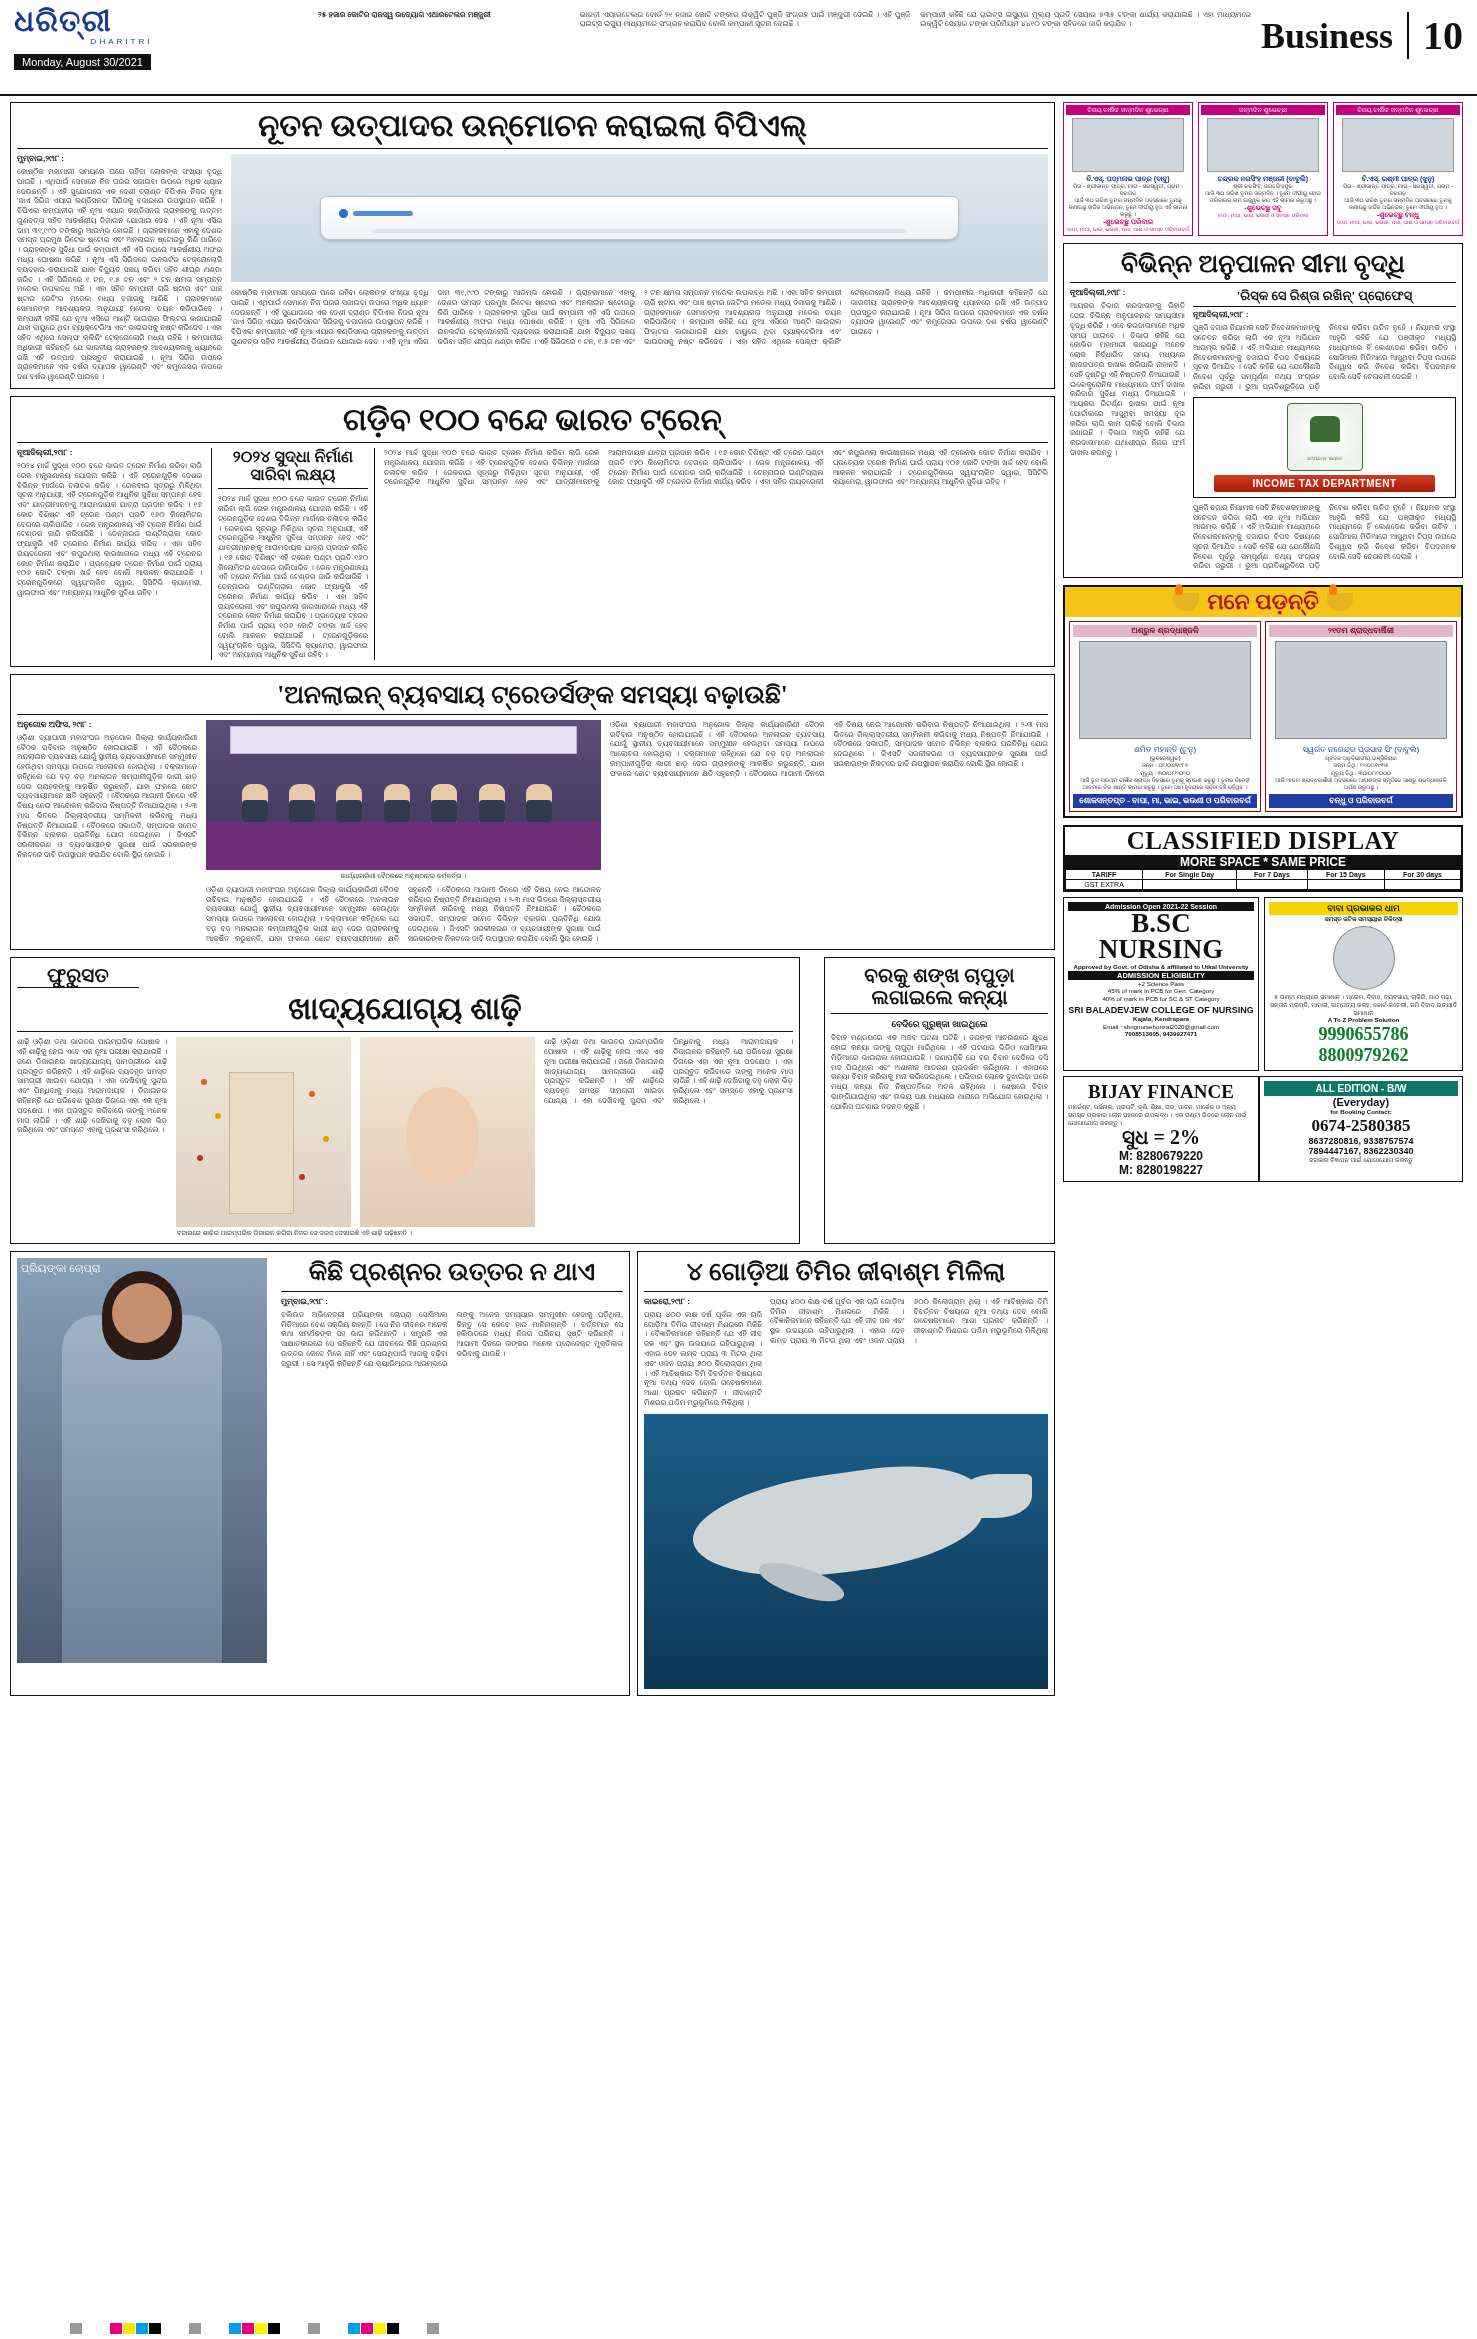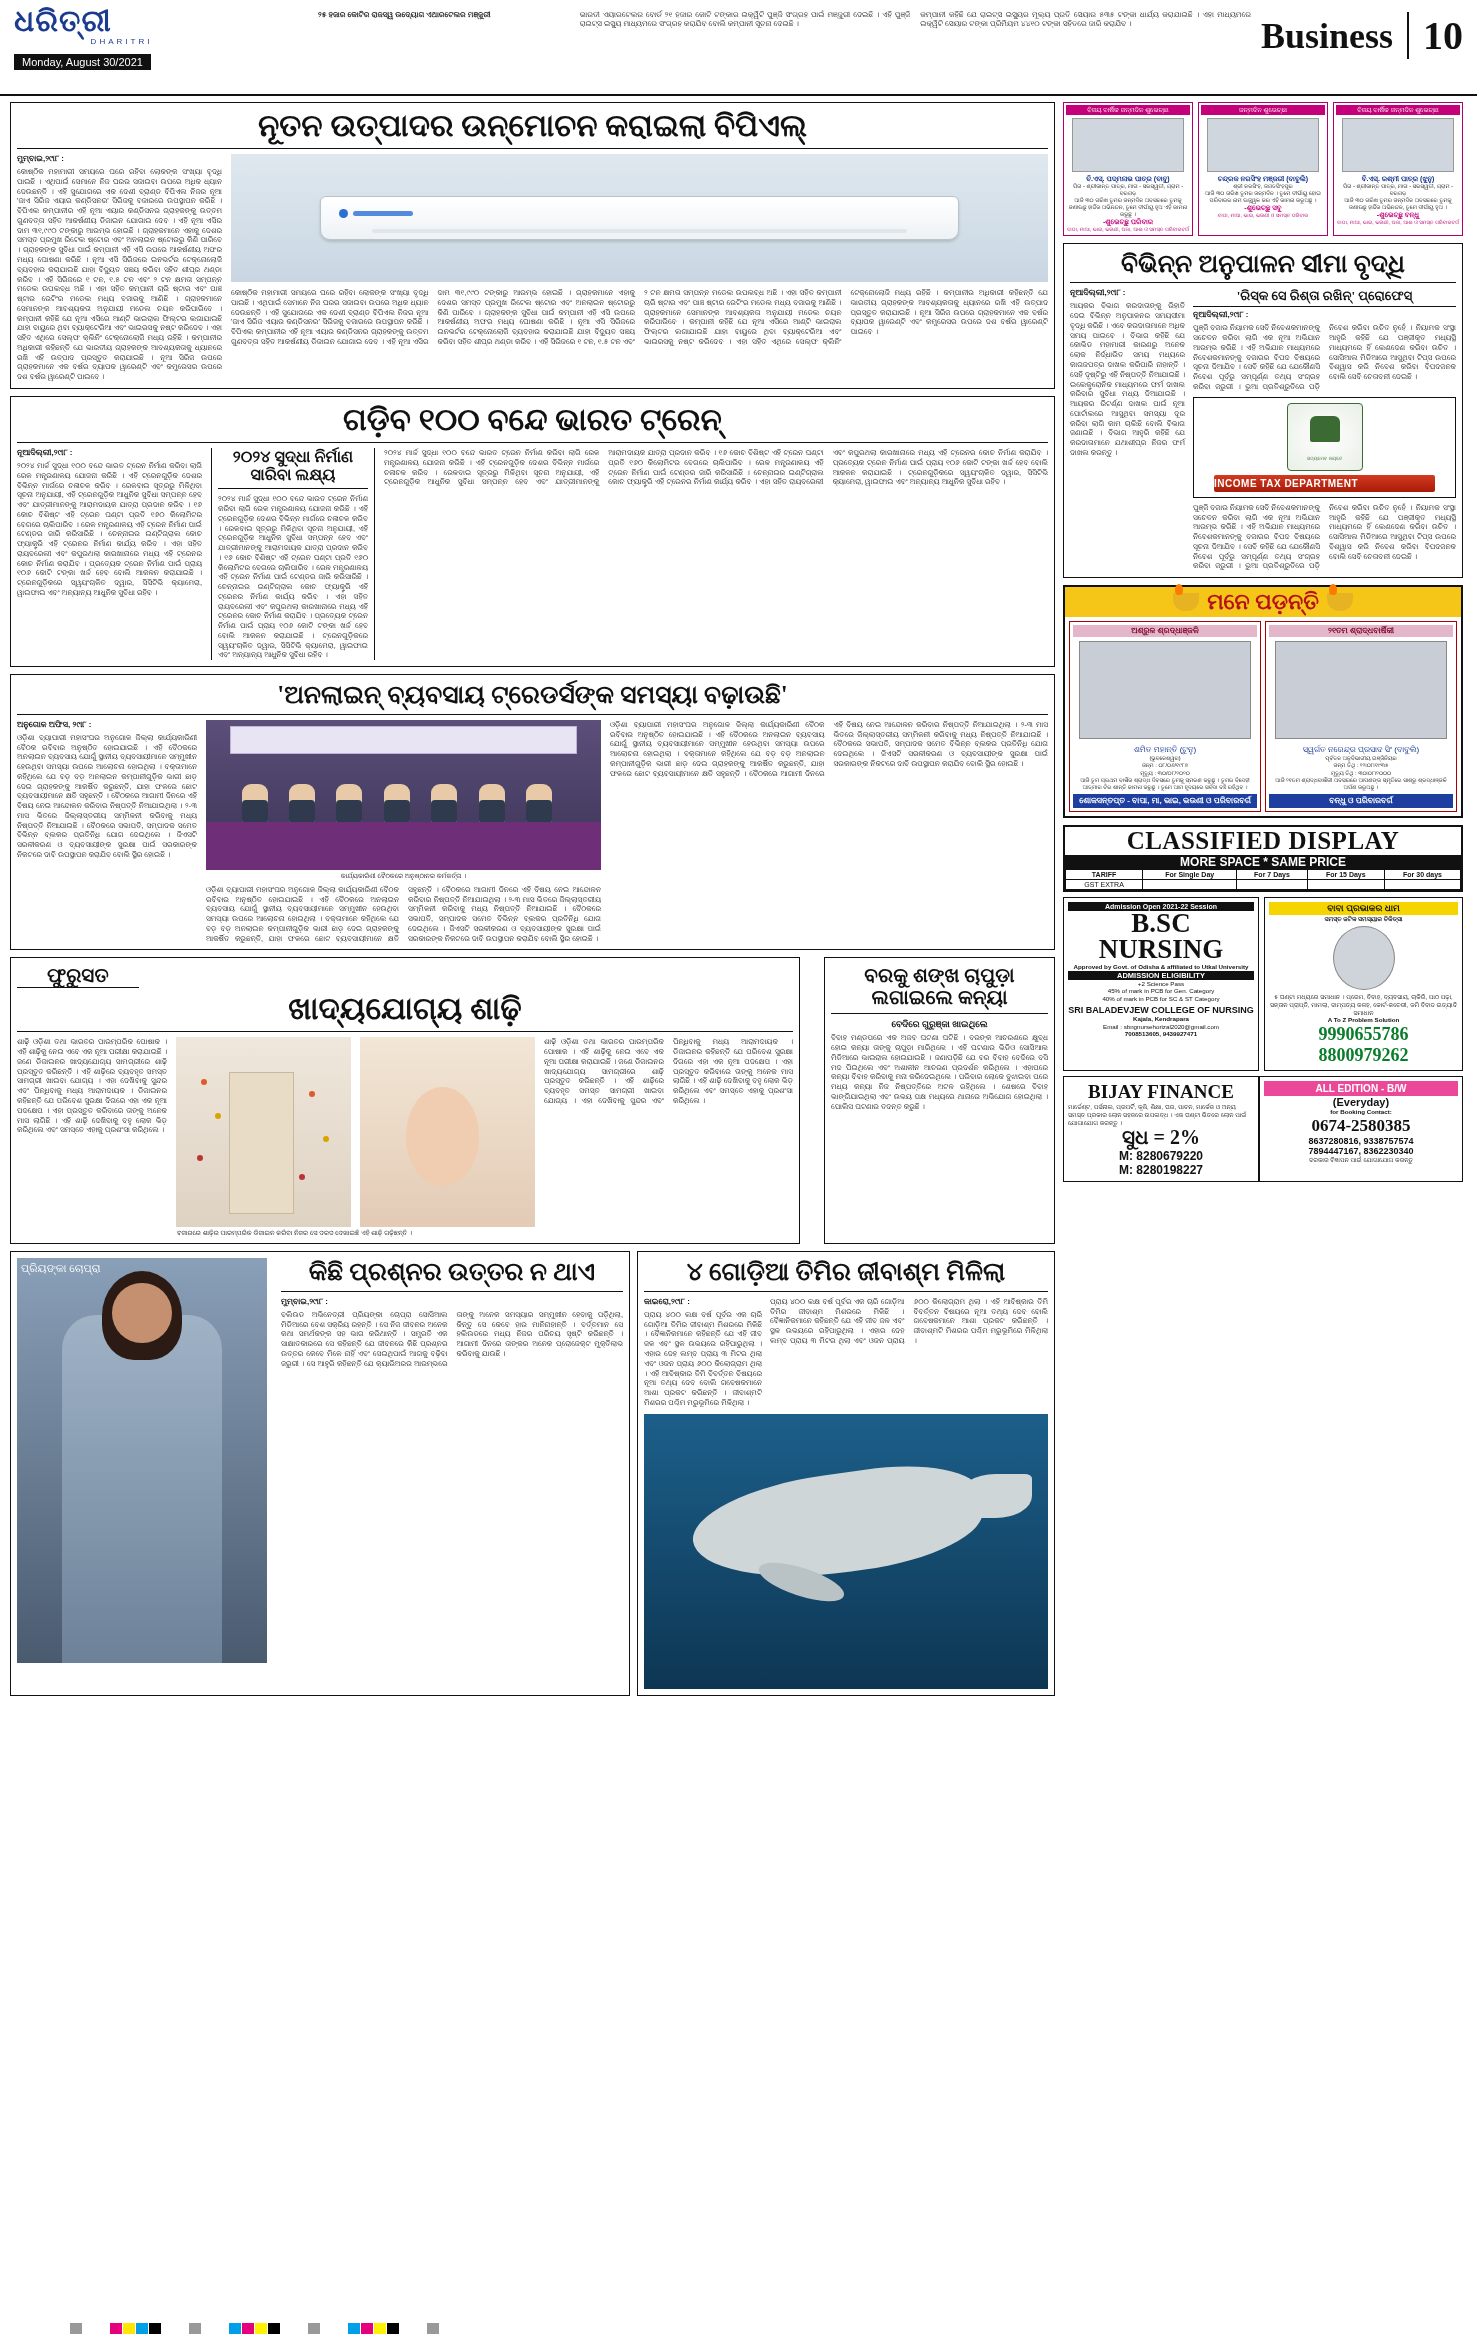--- a/index.html
+++ b/index.html
@@ -71,21 +71,21 @@
   
   .bday-row{display:flex;gap:5px;}
   .bday{flex:1;border:1px solid #b1006e;background:#fff;padding:2px;text-align:center;}
   .bday-top{background:#c4007a;color:#fff;font-size:6.5px;padding:1px 0;}
   .bday-photo{height:52px;background:#cfd6dd;margin:3px 6px;border:1px solid #999;}
   .bday-txt{font-size:5.6px;line-height:1.25;color:#111;padding:0 2px;}
   .bday-name{font-size:7px;font-weight:bold;color:#0b2e8a;}
   .bday-wish{font-size:7px;font-weight:bold;color:#c4007a;}
   .bday-tail{font-size:5.2px;color:#b1006e;}
 
-  .badge-it{border:1px solid #111;padding:5px;text-align:left;}
+  .badge-it{border:1px solid #111;padding:5px;text-align:center;}
   .emblem{width:74px;height:66px;margin:0 auto;background:radial-gradient(#fff,#e9efe6);border:1px solid #3b6b33;border-radius:4px;position:relative;}
   .emblem .lion{position:absolute;left:50%;top:12px;transform:translateX(-50%);width:30px;height:26px;background:#3b6b33;border-radius:6px 6px 2px 2px;}
   .emblem .sat{position:absolute;left:50%;bottom:8px;transform:translateX(-50%);font-size:5px;color:#3b6b33;}
   .it-ribbon{margin:4px auto 0;width:88%;background:linear-gradient(#d33a1f,#a81c0a);color:#fff;font-size:10px;font-weight:bold;padding:3px 0;border-radius:2px;letter-spacing:.5px;}
 
   .mane{border:2px solid #111;margin-bottom:7px;}
   .mane-top{background:#f5c518;display:flex;align-items:center;justify-content:center;gap:8px;padding:2px 0;}
   .mane-title{font-family:"Liberation Serif",serif;font-size:22px;font-weight:bold;color:#b5121b;}
   .lamp{width:26px;height:18px;background:#e6b422;border-radius:0 0 12px 12px;position:relative;}
   .lamp:before{content:"";position:absolute;left:2px;top:-9px;width:8px;height:11px;background:#ff7a00;border-radius:50% 50% 40% 40%;}
@@ -101,21 +101,21 @@
   .cls-title{font-family:"Liberation Serif",serif;font-size:25px;font-weight:bold;letter-spacing:.5px;}
   .cls-sub{background:#111;color:#fff;font-size:12px;font-weight:bold;}
   .rate-tbl{width:100%;border-collapse:collapse;font-size:7px;}
   .rate-tbl td,.rate-tbl th{border:1px solid #111;text-align:center;padding:1px;}
   .ad-box{border:1px solid #111;padding:4px;text-align:center;box-sizing:border-box;}
   .bsc{font-family:"Liberation Serif",serif;font-size:27px;font-weight:bold;line-height:.95;}
   .tiny{font-size:6.2px;line-height:1.25;}
   .phone{font-family:"Liberation Serif",serif;font-size:17px;font-weight:bold;}
   .green-phone{color:#0a7d2b;font-family:"Liberation Serif",serif;font-size:18px;font-weight:bold;}
   .yellowband{background:#f5d400;font-size:9px;font-weight:bold;padding:1px 0;}
-  .blueband{background:#ec4899;color:#fff;font-size:10px;font-weight:bold;padding:2px 0;}
+  .blueband{background:#0f766e;color:#fff;font-size:10px;font-weight:bold;padding:2px 0;}
   .av{width:60px;height:62px;border-radius:50%;background:#cfd4da;border:1px solid #888;margin:3px auto;}
 
   .fin-title{font-family:"Liberation Serif",serif;font-size:19px;font-weight:bold;}
   .pct{font-family:"Liberation Serif",serif;font-size:20px;font-weight:bold;}
 
   
   .footbar{position:absolute;left:0;right:0;bottom:4px;height:14px;display:flex;align-items:center;gap:2px;padding:0 70px;box-sizing:border-box;}
   .sw{width:12px;height:11px;background:#999;}
   .grp{display:flex;gap:1px;margin:0 26px;}
 

